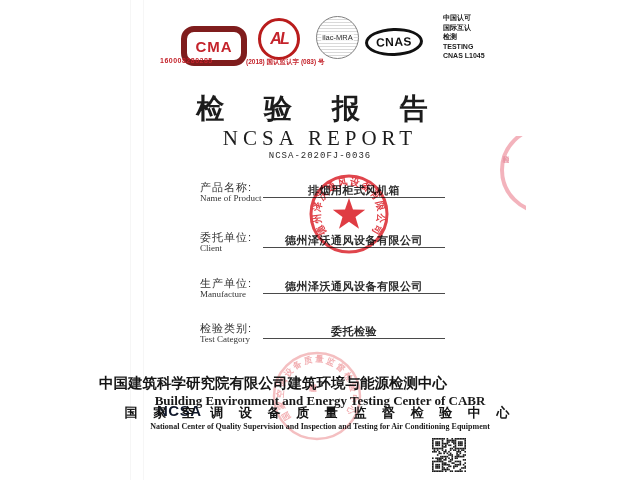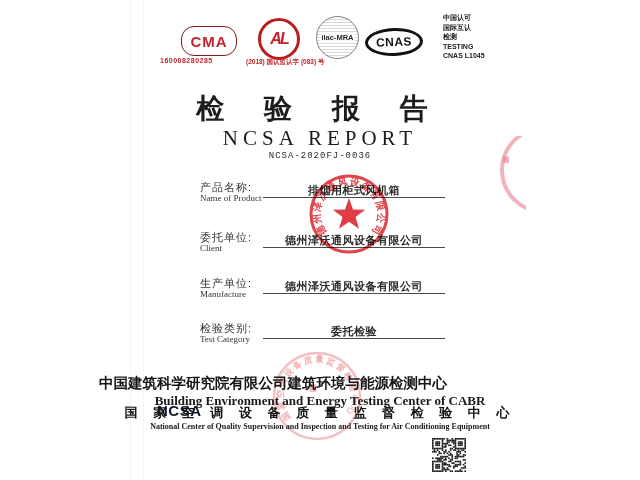--- a/index.html
+++ b/index.html
@@ -2,32 +2,32 @@
 <html><head>
 <meta charset="utf-8">
 <style>
   html,body{margin:0;padding:0;background:#e8e8e8;}
   .page{position:relative;width:640px;height:480px;background:#ffffff;overflow:hidden;
         font-family:"Liberation Sans",sans-serif;color:#222;}
   .abs{position:absolute;}
   .scanline{position:absolute;top:0;width:1px;height:480px;background:rgba(0,0,0,0.035);}
 
   
-  .cma-box{left:181px;top:26px;width:54px;height:28px;border:1px solid #7f1d1d;border-radius:13px;
+  .cma-box{left:181px;top:26px;width:54px;height:28px;border:6px solid #7f1d1d;border-radius:13px;
            display:flex;align-items:center;justify-content:center;}
   .cma-text{color:#c4232b;font-weight:800;font-size:15px;letter-spacing:1px;}
   .cma-num{left:160px;top:57px;width:100px;color:#c4232b;font-size:7px;letter-spacing:.5px;font-weight:600;}
   .cal-circle{left:258px;top:18px;width:36px;height:36px;border:3px solid #b91c1c;border-radius:50%;
               display:flex;align-items:center;justify-content:center;}
   .cal-text{color:#c4232b;font-weight:800;font-size:16px;font-style:italic;letter-spacing:-2px;}
   .cal-caption{left:246px;top:58px;width:120px;color:#c4232b;font-size:6.5px;font-weight:600;}
   .ilac-circle{left:316px;top:16px;width:41px;height:41px;border:1.5px solid #808080;border-radius:50%;
                background:repeating-linear-gradient(0deg,#ffffff 0 2px,#d9d9d9 2px 3px);
                display:flex;align-items:center;justify-content:center;overflow:hidden;}
-  .ilac-text{font-size:7.5px;font-weight:700;color:#2a2a2a;background:rgba(255,255,255,.75);padding:0 1px;}
+  .ilac-text{font-size:7.5px;font-weight:400;color:#2a2a2a;background:rgba(255,255,255,.75);padding:0 1px;}
   .cnas-oval{left:365px;top:28px;width:52px;height:22px;border:3px solid #111;border-radius:50%;
              display:flex;align-items:center;justify-content:center;transform:rotate(-2deg);}
   .cnas-text{font-weight:800;font-size:12px;letter-spacing:.5px;color:#111;}
   .accred{left:443px;top:13px;width:70px;font-size:7px;line-height:9.6px;font-weight:700;color:#222;}
 
   
   .title-zh{left:0;top:90px;width:640px;text-align:center;font-size:28px;font-weight:800;
             letter-spacing:16px;color:#1c1c1c;}
   .title-en{left:0;top:126px;width:640px;text-align:center;font-family:"Liberation Serif",serif;
             font-size:21px;letter-spacing:5px;color:#1c1c1c;}

